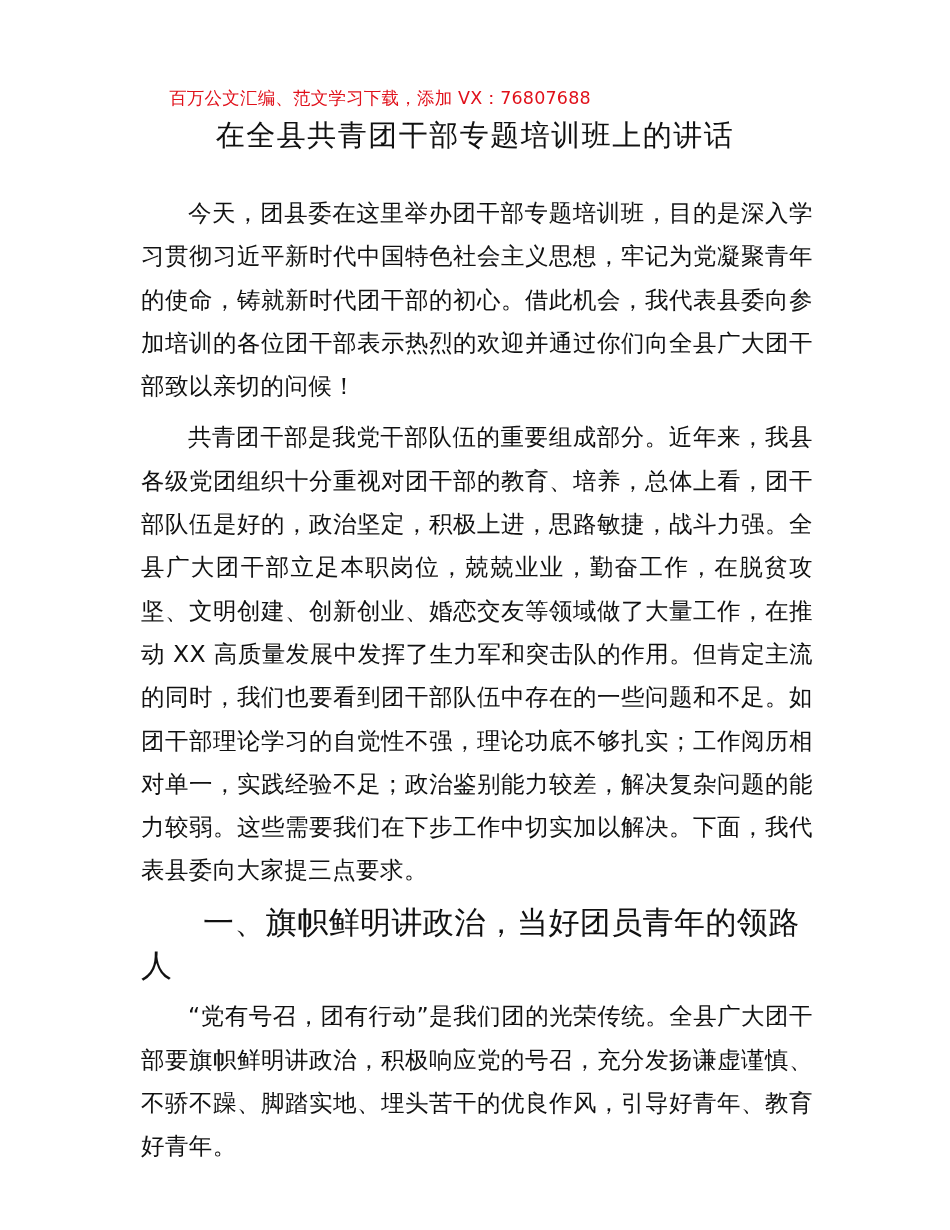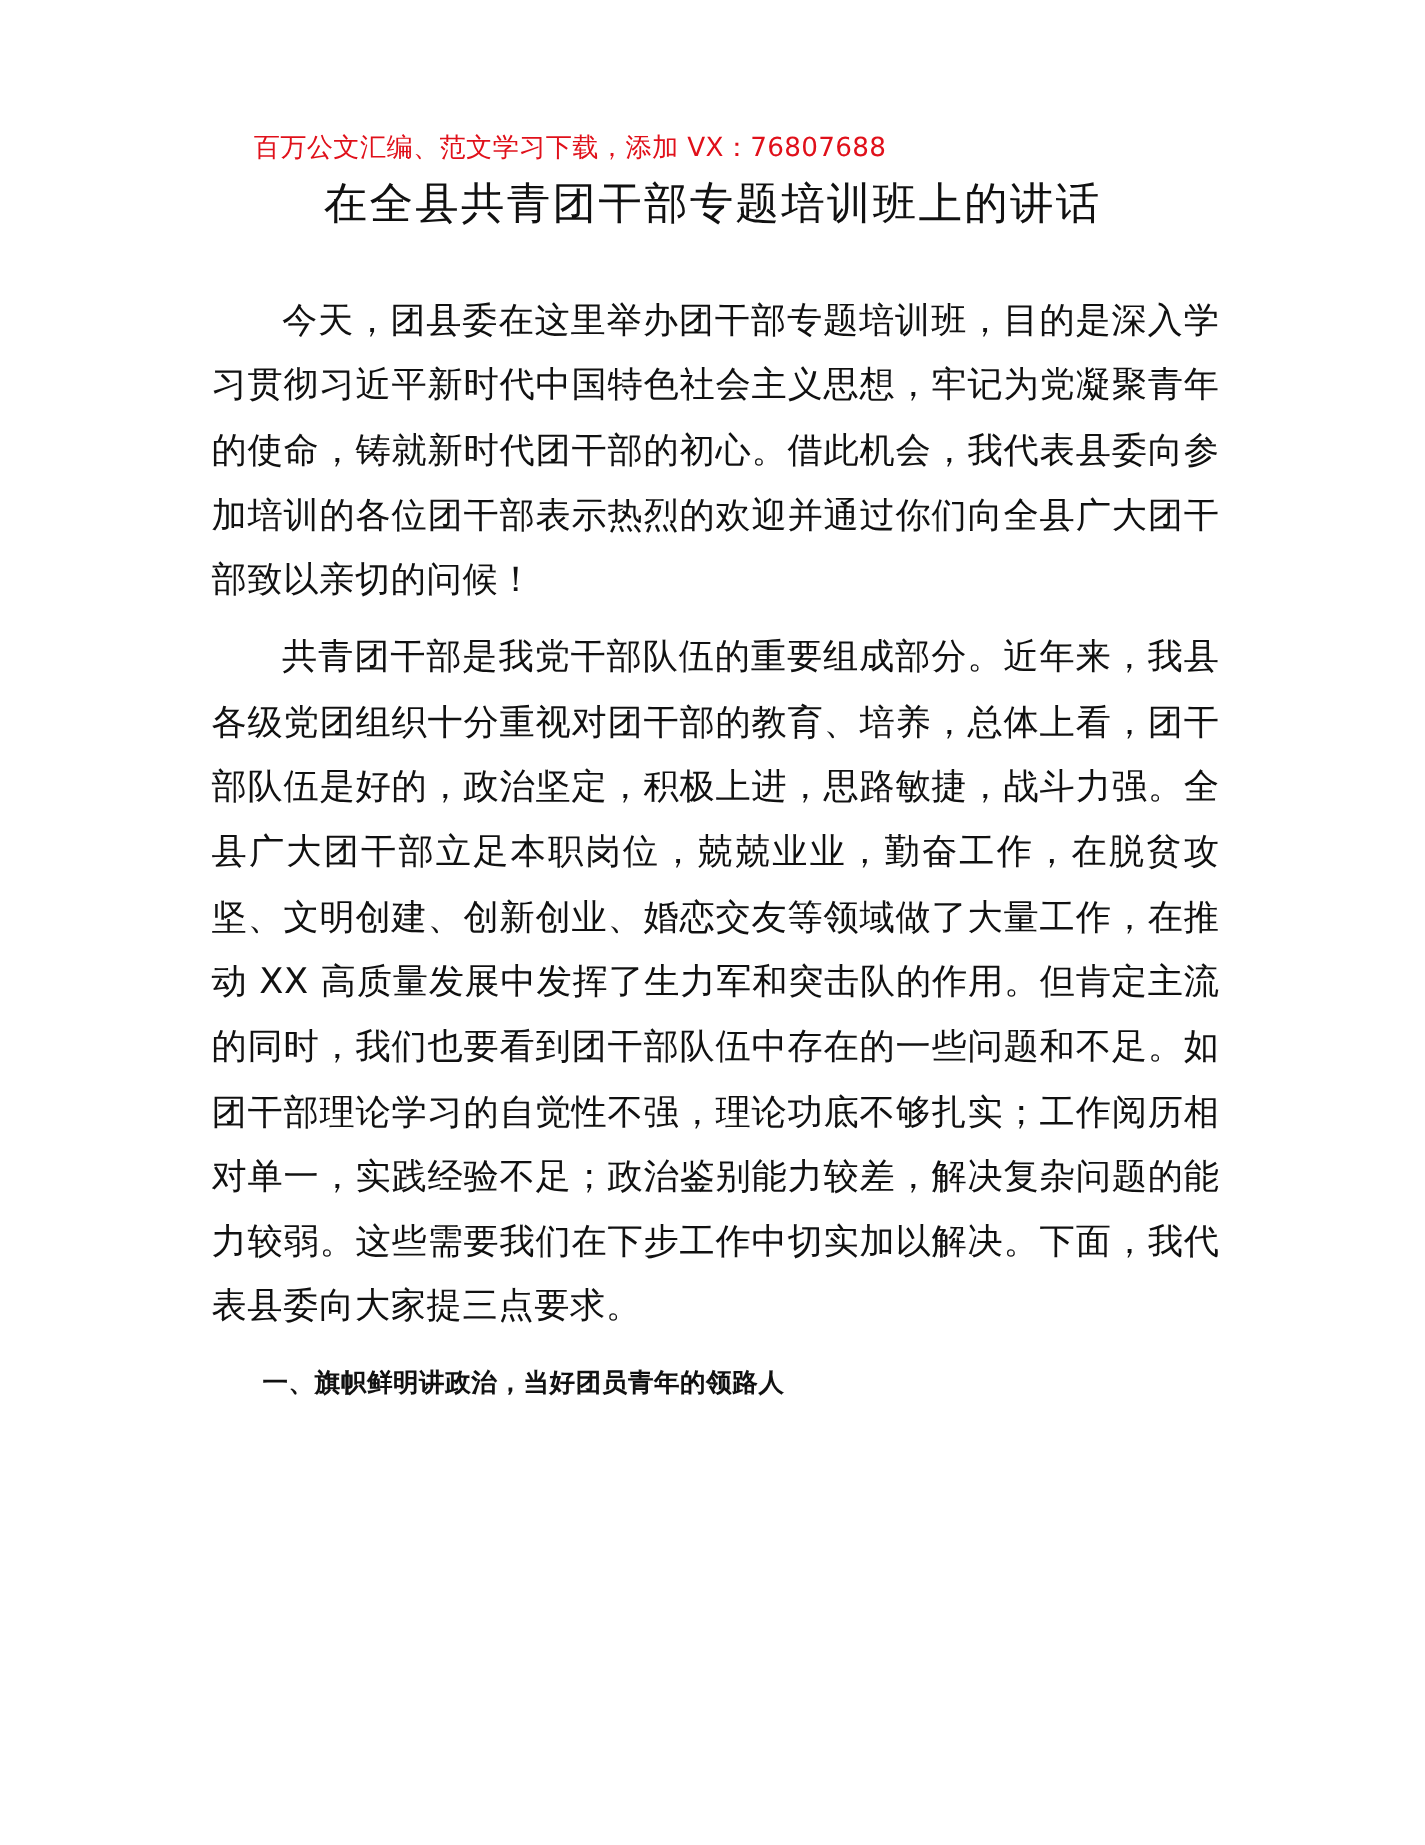--- a/index.html
+++ b/index.html
@@ -5,26 +5,27 @@
   html, body { margin: 0; padding: 0; background: #ffffff; }
   body { width: 950px; height: 1230px; position: relative; overflow: hidden;
          font-family: "DejaVu Sans", "Liberation Sans", sans-serif; color: #111; }
   .header { position: absolute; top: 58px; left: 0; width: 760px; text-align: center;
             font-size: 17.5px; color: #e0101a; letter-spacing: 0.2px; margin-top: 28px; }
   .title { position: absolute; top: 116px; left: 0; width: 950px; text-align: center;
            font-size: 29px; color: #111; letter-spacing: 1.5px; }
   .body { position: absolute; top: 168px; left: 141px; width: 672px; margin-top: 24px; }
   .para { font-size: 23.5px; line-height: 43.3px; text-align: justify;
           text-indent: 2em; margin: 0 0 8px 0; letter-spacing: 0.4px; word-break: break-all; }
-  .heading { font-size: 17px; line-height: 43.3px; text-indent: 2em; margin: 0 0 8px 0; letter-spacing: 0.4px; font-weight: bold; }
+  .heading { font-size: 31px; line-height: 43.3px; text-indent: 2em; margin: 0 0 8px 0; letter-spacing: 0.4px; }
 </style>
 </head>
 <body>
 
 <div class="header">百万公文汇编、范文学习下载，添加 VX：76807688</div>
 
 <div class="title">在全县共青团干部专题培训班上的讲话</div>
 
 <div class="body">
   <p class="para">今天，团县委在这里举办团干部专题培训班，目的是深入学习贯彻习近平新时代中国特色社会主义思想，牢记为党凝聚青年的使命，铸就新时代团干部的初心。借此机会，我代表县委向参加培训的各位团干部表示热烈的欢迎并通过你们向全县广大团干部致以亲切的问候！</p>
   <p class="para">共青团干部是我党干部队伍的重要组成部分。近年来，我县各级党团组织十分重视对团干部的教育、培养，总体上看，团干部队伍是好的，政治坚定，积极上进，思路敏捷，战斗力强。全县广大团干部立足本职岗位，兢兢业业，勤奋工作，在脱贫攻坚、文明创建、创新创业、婚恋交友等领域做了大量工作，在推动 XX 高质量发展中发挥了生力军和突击队的作用。但肯定主流的同时，我们也要看到团干部队伍中存在的一些问题和不足。如团干部理论学习的自觉性不强，理论功底不够扎实；工作阅历相对单一，实践经验不足；政治鉴别能力较差，解决复杂问题的能力较弱。这些需要我们在下步工作中切实加以解决。下面，我代表县委向大家提三点要求。</p>
   <p class="heading">一、旗帜鲜明讲政治，当好团员青年的领路人</p>
+  <p class="para">“党有号召，团有行动”是我们团的光荣传统。全县广大团干部要旗帜鲜明讲政治，积极响应党的号召，充分发扬谦虚谨慎、不骄不躁、脚踏实地、埋头苦干的优良作风，引导好青年、教育好青年。</p>
 </div>
 
 </body></html>

